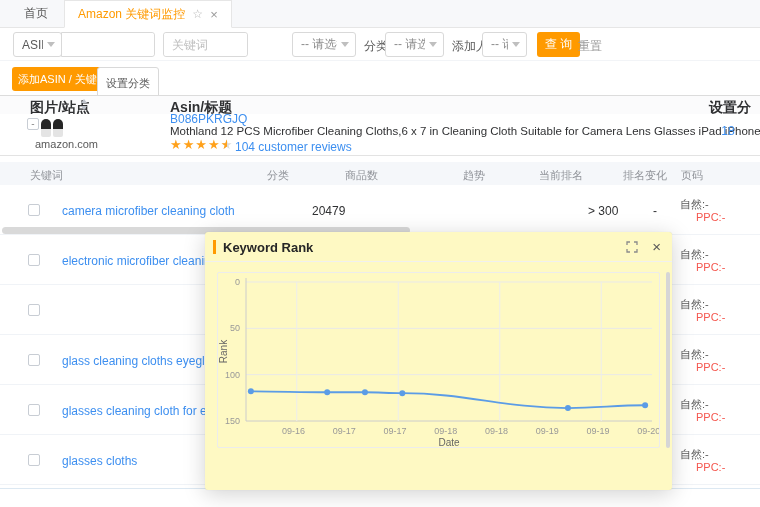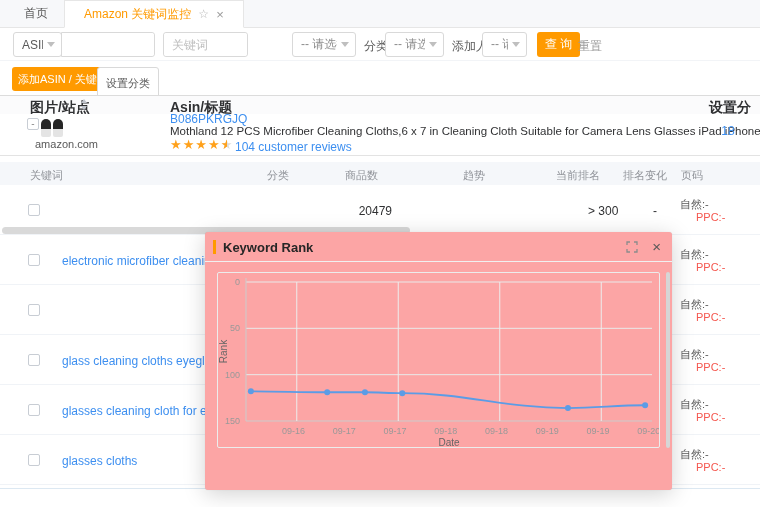--- a/index.html
+++ b/index.html
@@ -2,21 +2,21 @@
 <html><head>
 <meta charset="utf-8">
 <style>
   * { margin:0; padding:0; box-sizing:border-box; }
   body { font-family:"Liberation Sans","DejaVu Sans",sans-serif; background:#fff; }
   #app { position:relative; width:760px; height:507px; background:#fff; overflow:hidden; font-size:12px; color:#303133; }
 
   
   .tabstrip { position:absolute; top:0; left:0; width:760px; height:28px; background:#f7f8fa; border-bottom:1px solid #e6e6e6; display:flex; align-items:flex-end; }
   .tab-home { height:27px; line-height:27px; padding:0 16px; margin-left:8px; color:#595959; font-size:12px; cursor:pointer; }
-  .tab-active { height:28px; line-height:27px; padding:0 19px; background:#fff; border:1px solid #e6e6e6; border-bottom:1px solid #fff; color:#ff9a00; font-size:12px; display:flex; align-items:center; gap:7px; margin-bottom:-1px; cursor:pointer; }
+  .tab-active { height:28px; line-height:27px; padding:0 13px; background:#fff; border:1px solid #e6e6e6; border-bottom:1px solid #fff; color:#ff9a00; font-size:12px; display:flex; align-items:center; gap:7px; margin-bottom:-1px; cursor:pointer; }
   .tab-star { color:#b8b8b8; font-size:12px; }
   .tab-close { color:#9b9b9b; font-size:13px; line-height:1; }
 
   
   .filterbar { position:absolute; top:28px; left:0; width:760px; height:33px; background:#fff; border-bottom:1px solid #f2f4f7; }
   .fld { position:absolute; top:4px; height:25px; border:1px solid #d9d9d9; border-radius:3px; background:#fff; font-size:12px; color:#595959; display:flex; align-items:center; }
   .sel { justify-content:space-between; padding:0 6px 0 8px; color:#8c8c8c; cursor:pointer; }
   .sel .selval { overflow:hidden; white-space:nowrap; }
   .caret { width:0; height:0; border-left:4px solid transparent; border-right:4px solid transparent; border-top:5px solid #bfbfbf; margin-left:4px; flex:0 0 auto; }
   .inp { border:1px solid #d9d9d9; }
@@ -53,33 +53,33 @@
   .pcount { position:absolute; left:705px; top:10px; width:46px; text-align:center; color:#3d8ff0; font-size:12px; cursor:pointer; }
   .head-kwcount { position:absolute; left:705px; width:50px; text-align:center; }
 
   
   .ktable-head { position:absolute; left:0; top:162px; width:760px; height:23px; background:#f5f7fa; font-size:11px; color:#909399; }
   .ktable-head span { position:absolute; top:6px; }
   #kw-rows { position:absolute; left:0; top:185px; width:760px; }
   .kw-row { position:relative; width:760px; height:50px; border-bottom:1px solid #f0f3f7; background:#fff; }
   .kw-check { position:absolute; left:28px; top:19px; width:12px; height:12px; border:1px solid #c8cdd4; border-radius:2px; background:#fff; cursor:pointer; }
   .kw-word { position:absolute; left:62px; top:19px; font-size:12px; color:#3d8ff0; cursor:pointer; }
-  .kw-products { position:absolute; left:312px; top:19px; width:80px; text-align:right; font-size:12px; color:#303133; }
+  .kw-products { position:absolute; left:312px; top:19px; width:80px; text-align:left; font-size:12px; color:#303133; }
   .kw-rank { position:absolute; left:588px; top:19px; width:50px; font-size:12px; color:#303133; }
   .kw-change { position:absolute; left:648px; top:19px; width:14px; text-align:center; font-size:12px; color:#303133; }
   .kw-page { position:absolute; left:680px; top:13px; font-size:11px; line-height:12.5px; }
   .kw-page .nat { color:#595959; }
   .kw-page .ppc { color:#f5564e;margin-left:16px; }
   .bottom-line { position:absolute; left:0; top:488px; width:760px; height:0; border-top:1px solid #dce8f2; }
 
   
   .hscroll { position:absolute; left:2px; top:227px; width:408px; height:7px; background:#d9d9d9; border-radius:4px; z-index:5; cursor:pointer; }
 
   
-  .modal { position:absolute; left:205px; top:232px; width:467px; height:258px; background:#fca5a5; border-radius:3px; box-shadow:0 4px 22px rgba(0,0,0,.18), 0 0 1px rgba(0,0,0,.15); z-index:10; }
+  .modal { position:absolute; left:205px; top:232px; width:467px; height:258px; background:#fef9c3; border-radius:3px; box-shadow:0 4px 22px rgba(0,0,0,.18), 0 0 1px rgba(0,0,0,.15); z-index:10; }
   .modal-head { position:relative; height:30px; border-bottom:1px solid #f0f0f0; }
   .modal-bar { position:absolute; left:8px; top:8px; width:3px; height:14px; background:#ff9a00; }
   .modal-title { position:absolute; left:18px; top:8px; font-size:13px; font-weight:bold; color:#262626; }
   .modal-fs { position:absolute; right:34px; top:9px; width:12px; height:12px; cursor:pointer; }
   .modal-close { position:absolute; right:11px; top:5px; font-size:15px; color:#595959; cursor:pointer; line-height:20px; }
   .chart-box { position:absolute; left:12px; top:40px; width:443px; height:176px; border:1px solid #ececec; border-radius:2px; }
   .modal-vscroll { position:absolute; right:2px; top:40px; width:4px; height:176px; background:#d6d6d6; border-radius:2px; cursor:pointer; }
 </style>
 </head>
 <body>
@@ -150,28 +150,29 @@
     <div class="pstars" id="stars"><span class="star-f">★</span><span class="star-f">★</span><span class="star-f">★</span><span class="star-f">★</span><span class="star-h">★<b>★</b></span></div>
     <div class="previews">104 customer reviews</div>
     <div class="pcount">18</div>
   </div>
 
   <div class="ktable-head" id="kw-head">
       <span style="left: 30px;">关键词</span>
       <span style="left: 267px;">分类</span>
       <span style="left: 345px;">商品数</span>
       <span style="left: 463px;">趋势</span>
-      <span style="left: 556px;">当前排名</span>
+      <span style="left: 539px;">当前排名</span>
       <span style="left: 623px;">排名变化</span>
       <span style="left: 681px;">页码</span>
     </div>
 
   <div id="kw-rows">
       <div class="kw-row">
         <div class="kw-check"></div>
+        <div class="kw-word">camera microfiber cleaning cloth</div>
         <div class="kw-products">20479</div>
         <div class="kw-rank">&gt; 300</div>
         <div class="kw-change">-</div>
         <div class="kw-page">
           <div class="nat">自然:-</div>
           <div class="ppc">PPC:-</div>
         </div>
       </div>
       <div class="kw-row">
         <div class="kw-check"></div>

